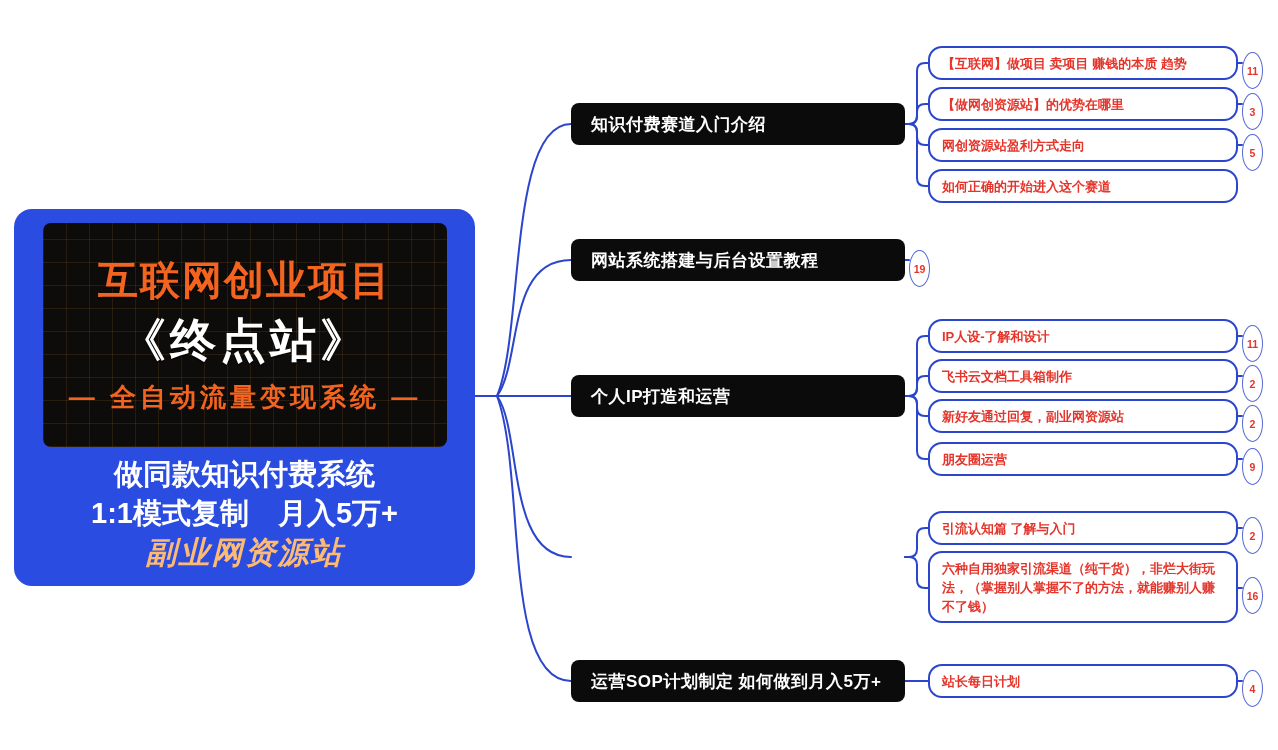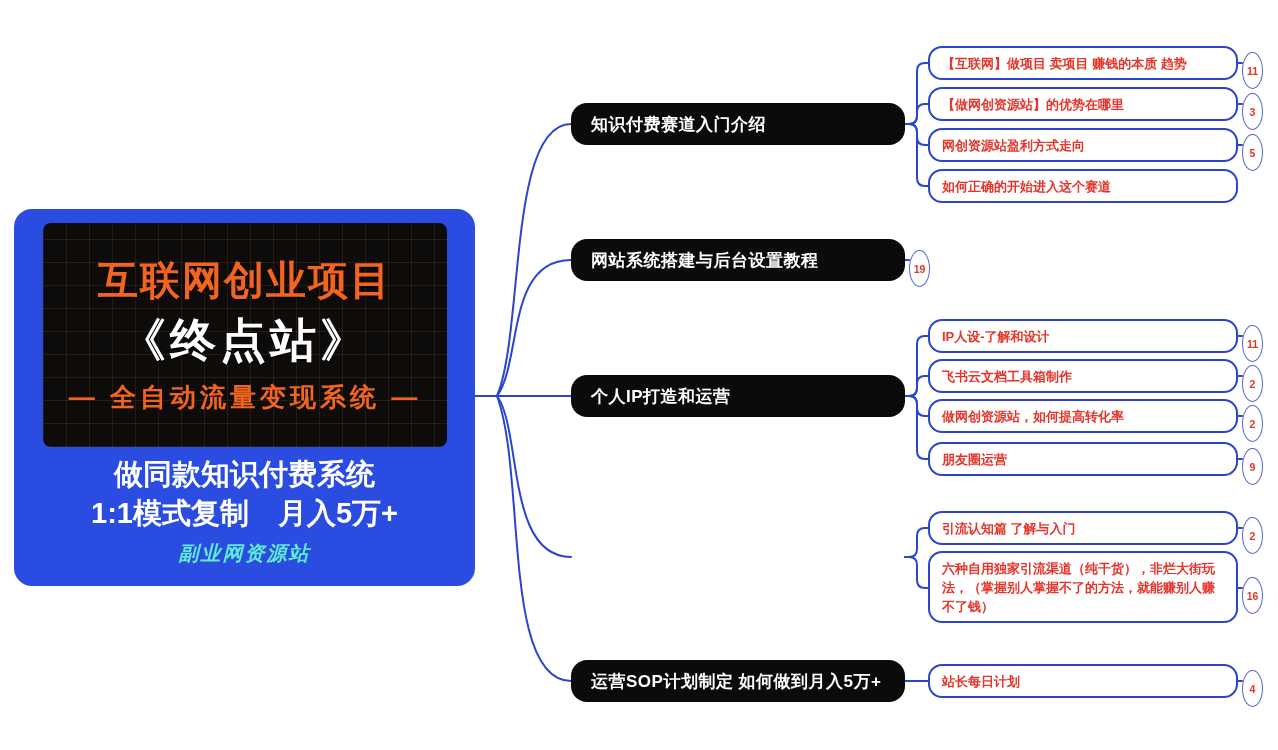--- a/index.html
+++ b/index.html
@@ -33,25 +33,25 @@
     text-shadow:0 2px 0 rgba(0,0,0,.55);
   }
   .banner-tagline{
     color:#f2641f;font-size:26px;font-weight:800;letter-spacing:4px;line-height:30px;margin-top:16px;
   }
   .central-lines{
     position:absolute;left:0;top:248px;width:461px;
     display:flex;flex-direction:column;align-items:center;gap:5px;text-align:center;
   }
   .c-line1,.c-line2{color:#ffffff;font-size:29px;font-weight:800;line-height:34px;}
-  .c-line3{color:#5eead4;font-size:20px;font-weight:800;font-style:italic;line-height:36px;letter-spacing:2px;}
+  .c-line3{color:#fdba74;font-size:31px;font-weight:800;font-style:italic;line-height:36px;letter-spacing:2px;}
 
   
   .branch{
-    position:absolute;left:571px;width:334px;height:42px;background:#0b0b0b;border-radius:16px;
+    position:absolute;left:571px;width:334px;height:42px;background:#0b0b0b;border-radius:8px;
     display:flex;align-items:center;box-sizing:border-box;padding-left:20px;
   }
   .branch span{color:#ffffff;font-size:17px;font-weight:800;letter-spacing:.5px;white-space:nowrap;}
 
   
   .leaf{
     position:absolute;left:928px;width:310px;background:#ffffff;
     border:2px solid #2b45cc;border-radius:14px;box-sizing:border-box;
     display:flex;align-items:center;padding:0 12px;
   }
@@ -148,21 +148,21 @@
     <span>网创资源站盈利方式走向</span>
   </div>
 
   <div class="leaf single" style="top:319px">
     <span>IP人设-了解和设计</span>
   </div>
   <div class="leaf single" style="top:359px">
     <span>飞书云文档工具箱制作</span>
   </div>
   <div class="leaf single" style="top:399px">
-    <span>做网创资源站，如何提高转化率</span>
+    <span>新好友通过回复，副业网资源站</span>
   </div>
   <div class="leaf single" style="top:442px">
     <span>朋友圈运营</span>
   </div>
 
   <div class="leaf single" style="top:511px">
     <span>引流认知篇 了解与入门</span>
   </div>
   <div class="leaf multi" style="top:551px;height:72px">
     <span>六种自用独家引流渠道（纯干货），非烂大街玩法，（掌握别人掌握不了的方法，就能赚别人赚不了钱）</span>

